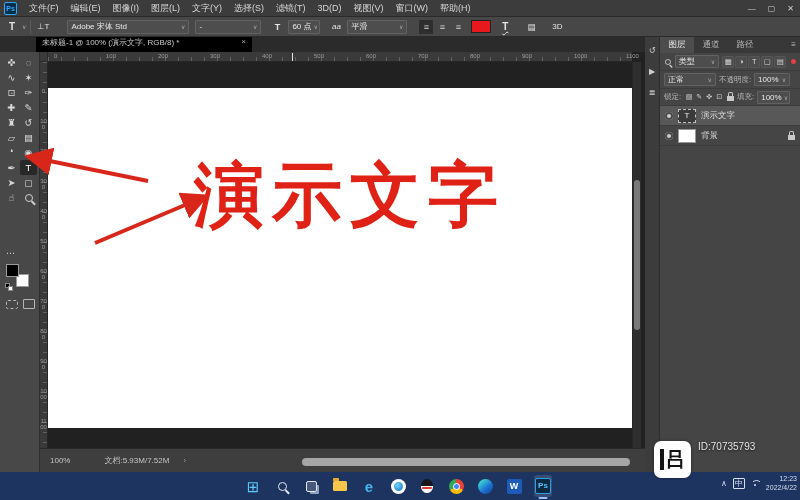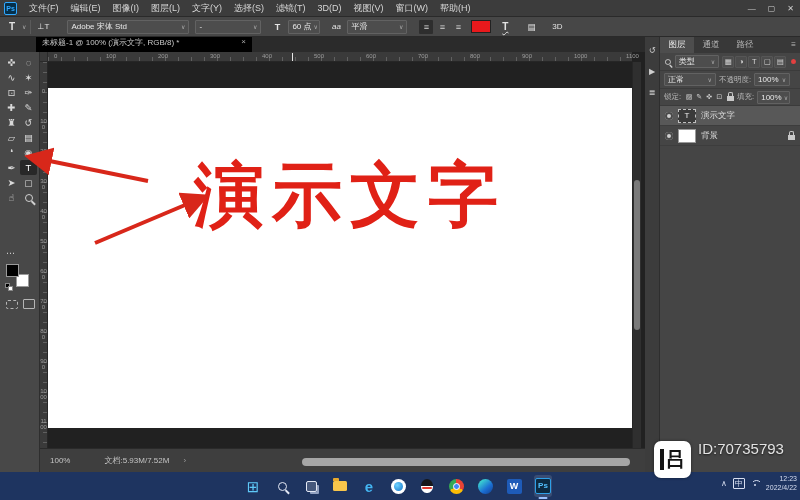--- a/index.html
+++ b/index.html
@@ -122,21 +122,21 @@
   .wifi::after{content:"";position:absolute;left:3.5px;top:4px;width:2px;height:2px;background:#d7def0;border-radius:50%}
   .clock{display:flex;flex-direction:column;align-items:flex-end;font-size:7px;line-height:9px}
   
   .arrows{position:absolute;left:0;top:0;z-index:20;pointer-events:none}
   .wm{position:absolute;left:654px;top:441px;display:flex;gap:7px;align-items:flex-start;z-index:30}
   .wmlogo{position:relative;width:37px;height:37px;background:#fff;border-radius:7px;display:flex;align-items:center;justify-content:center;font-weight:bold;font-size:20px;color:#141414;box-shadow:0 0 3px rgba(0,0,0,.5)}
   .wmlogo::before{content:"";position:absolute;left:6px;top:8px;bottom:8px;width:3.5px;background:#141414}
   .wmlogo b{margin-left:6px;font-weight:bold}
   .wmtext{color:#e3e3e3;text-shadow:0 1px 2px rgba(0,0,0,.65);line-height:1.1}
   .wmline1{font-size:16px;letter-spacing:.5px}
-  .wmline2{font-size:15px}
+  .wmline2{font-size:10px}
 </style>
 </head>
 <body>
 
 <div id="app">
 
   <div class="menubar">
     <span class="pslogo">Ps</span>
     <span style="display:flex">
 

